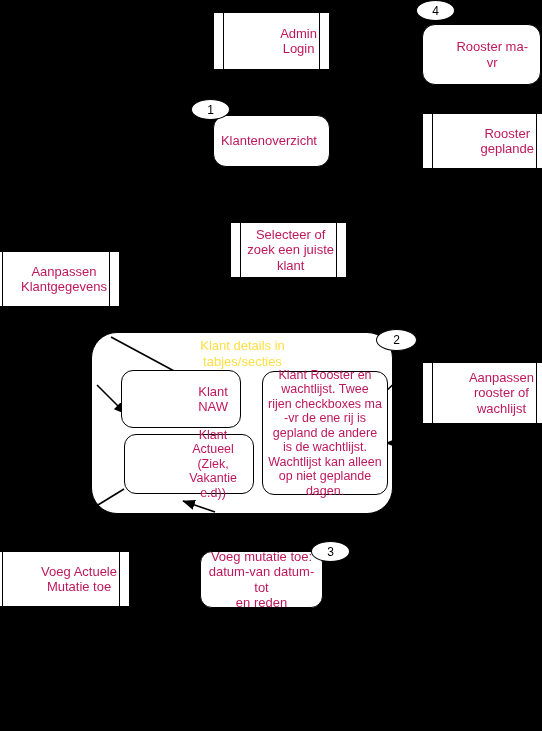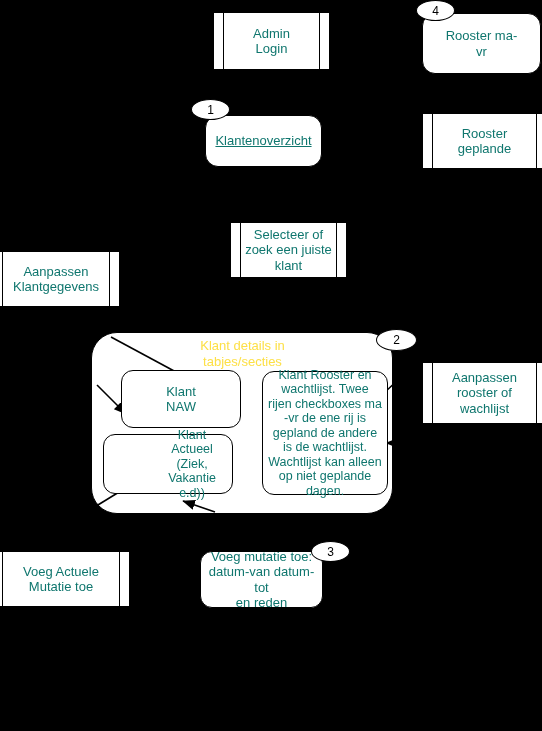--- a/index.html
+++ b/index.html
@@ -2,22 +2,22 @@
 <html><head>
 <meta charset="utf-8">
 <style>
   html,body{margin:0;padding:0;background:#000;}
   body{width:542px;height:731px;position:relative;overflow:hidden;
        font-family:"Liberation Sans","DejaVu Sans",sans-serif;}
 
   #canvas{position:absolute;left:0;top:0;width:542px;height:731px;background:#000;}
 
   
-  .node{position:absolute;box-sizing:border-box;background:#fff;color:#0f766e;
-        display:flex;align-items:center;justify-content:center;text-align:center;
+  .node{position:absolute;box-sizing:border-box;background:#fff;color:#be185d;
+        display:flex;align-items:center;justify-content:flex-end;text-align:center;
         line-height:1.16;}
 
   
   .proc{border:1.6px solid #000;}
   .proc::before,.proc::after{content:"";position:absolute;top:0;bottom:0;
         width:0;border-left:1.6px solid #000;}
   .proc::before{left:9px;}
   .proc::after{right:9px;}
 
   
@@ -46,29 +46,29 @@
 </head>
 <body>
 
 <div id="canvas">
 
   <div class="node proc f13" id="n-admin-login" style="left:213px;top:12px;width:117px;height:58px;">
     <span class="label">Admin
 Login</span>
   </div>
 
-  <div class="node round f13" id="n-rooster-ma-vr" style="left:422px;top:13px;width:119px;height:61px;">
+  <div class="node round f13" id="n-rooster-ma-vr" style="left:422px;top:24px;width:119px;height:61px;">
     <span class="label">Rooster ma-
 vr</span>
   </div>
   <div class="callout" style="left:416px;top:0px;width:37px;height:19px;">
     <span>4</span>
   </div>
 
-  <div class="node round f13" id="n-klantenoverzicht" style="left:205px;top:115px;width:117px;height:52px;text-decoration:underline;">
+  <div class="node round f13" id="n-klantenoverzicht" style="left:213px;top:115px;width:117px;height:52px;">
     <span class="label">Klantenoverzicht</span>
   </div>
   <div class="callout" style="left:191px;top:99px;width:37px;height:19px;">
     <span>1</span>
   </div>
 
   <div class="node proc f13" id="n-rooster-inkijken" style="left:422px;top:113px;width:125px;height:56px;">
     <span class="label">Rooster
 geplande</span>
   </div>
@@ -90,21 +90,21 @@
 
   <div class="callout" style="left:376px;top:329px;width:39px;height:20px;">
     <span>2</span>
   </div>
 
   <div class="node round-sm f13" id="n-klant-naw" style="left:121px;top:370px;width:120px;height:58px;z-index:4;">
     <span class="label">Klant
 NAW</span>
   </div>
 
-  <div class="node round-sm f12p5" id="n-klant-actueel" style="left:103px;top:434px;width:130px;height:60px;z-index:4;padding-left:48px;">
+  <div class="node round-sm f12p5" id="n-klant-actueel" style="left:124px;top:434px;width:130px;height:60px;z-index:4;padding-left:48px;">
     <span class="label" style="padding:0 6px;">Klant Actueel (Ziek,
 Vakantie e.d))</span>
   </div>
 
   <div class="node round-sm f12p5" id="n-klant-rooster-wachtlijst" style="left:262px;top:371px;width:126px;height:124px;z-index:4;">
     <span class="label" style="padding:0 5px;white-space:normal;">Klant Rooster en wachtlijst. Twee rijen checkboxes ma -vr de ene rij is gepland de andere is de wachtlijst.  Wachtlijst kan alleen op niet geplande dagen.</span>
   </div>
 
   <div class="node proc f13" id="n-aanpassen-rooster" style="left:422px;top:362px;width:125px;height:62px;">
     <span class="label">Aanpassen

